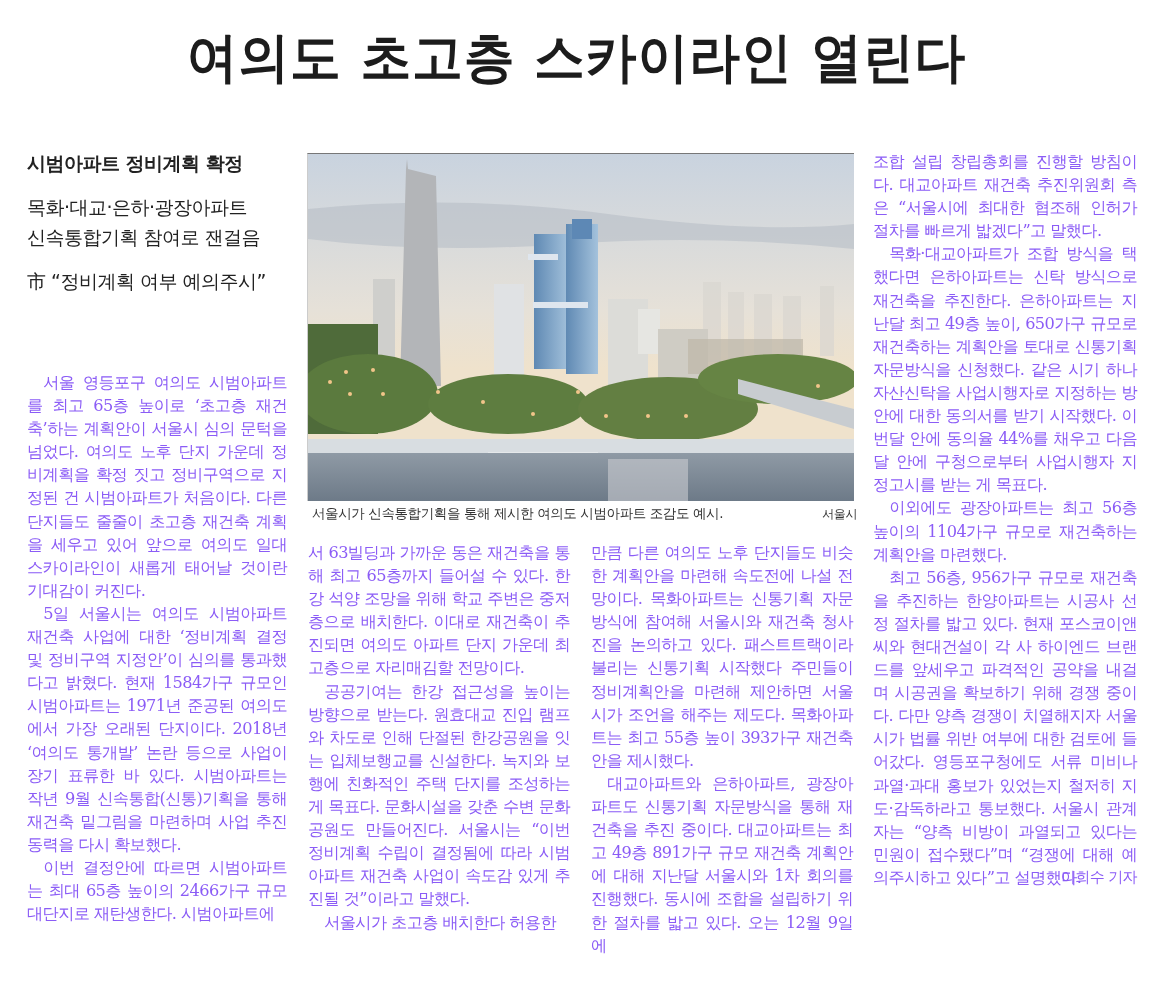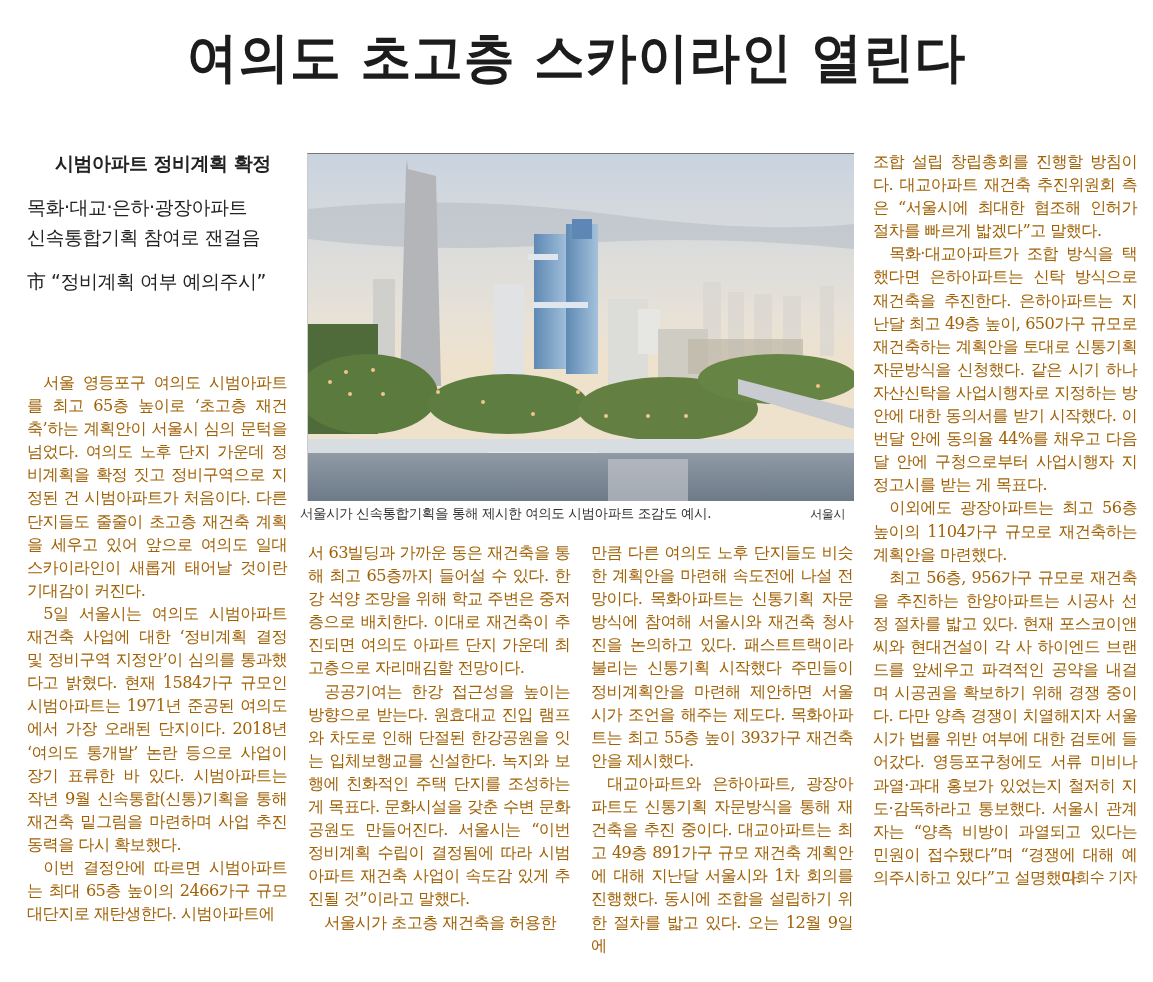--- a/index.html
+++ b/index.html
@@ -4,35 +4,35 @@
 <style>
   html, body { margin:0; padding:0; background:#ffffff; }
   body { width:1153px; height:982px; position:relative; overflow:hidden;
          font-family:"DejaVu Serif","Liberation Serif",serif; color:#2a2a2a; }
   .headline { position:absolute; left:0; top:18px; width:1153px; text-align:center;
               font-family:"DejaVu Sans","Liberation Sans",sans-serif; font-weight:bold;
               font-size:54px; letter-spacing:1px; color:#1c1c1c; line-height:80px; transform:scaleX(0.94); }
   .subheads { position:absolute; left:27px; top:148px; width:270px;
               font-family:"DejaVu Sans","Liberation Sans",sans-serif; color:#222; }
   .subheads .sh { font-size:19px; line-height:30px; white-space:nowrap; letter-spacing:-0.5px; }
-  .subheads .sh.bold { font-weight:bold;margin-left:28px; }
+  .subheads .sh.bold { font-weight:bold; }
   .subheads .gap { height:14px; }
   .col { position:absolute; font-size:16.2px; line-height:23.1px; letter-spacing:-0.6px;
-         text-align:justify; color:#a16207; }
+         text-align:justify; color:#8b5cf6; }
   .col p { margin:0; text-indent:0; }
   .col p.ind { text-indent:1em; }
   .col1 { left:27px; top:371px; width:260px; }
   .col2 { left:308px; top:541px; width:262px; }
   .col3 { left:591px; top:541px; width:262px; }
   .col4 { left:873px; top:150px; width:264px; }
   .byline { display:block; text-align:right; margin-top:-23px; font-family:"DejaVu Sans","Liberation Sans",sans-serif; font-size:15px; }
   .photo { position:absolute; left:307px; top:153px; width:546px; height:347px; overflow:hidden;
            border-top:1px solid #777; border-left:1px solid #ccc; }
   .photo svg { display:block; }
-  .caption { position:absolute; left:300px; top:505px; width:545px;
+  .caption { position:absolute; left:312px; top:505px; width:545px;
              font-family:"DejaVu Sans","Liberation Sans",sans-serif; font-size:13.5px; color:#333; letter-spacing:-0.4px; }
   .caption .credit { position:absolute; right:0; top:1px; font-size:12px;font-family:Liberation Mono, monospace; }
 </style>
 </head>
 <body>
 
 <div class="headline">여의도 초고층 스카이라인 열린다</div>
 
 <div class="subheads">
   <div class="sh bold">시범아파트 정비계획 확정</div>
@@ -114,21 +114,21 @@
 </div>
 
 <div class="caption">
   <span>서울시가 신속통합기획을 통해 제시한 여의도 시범아파트 조감도 예시.</span>
   <span class="credit">서울시</span>
 </div>
 
 <div class="col col2">
   <p>서 63빌딩과 가까운 동은 재건축을 통해 최고 65층까지 들어설 수 있다. 한강 석양 조망을 위해 학교 주변은 중저층으로 배치한다. 이대로 재건축이 추진되면 여의도 아파트 단지 가운데 최고층으로 자리매김할 전망이다.</p>
   <p class="ind">공공기여는 한강 접근성을 높이는 방향으로 받는다. 원효대교 진입 램프와 차도로 인해 단절된 한강공원을 잇는 입체보행교를 신설한다. 녹지와 보행에 친화적인 주택 단지를 조성하는 게 목표다. 문화시설을 갖춘 수변 문화공원도 만들어진다. 서울시는 “이번 정비계획 수립이 결정됨에 따라 시범아파트 재건축 사업이 속도감 있게 추진될 것”이라고 말했다.</p>
-  <p class="ind">서울시가 초고층 재건축을 허용한</p>
+  <p class="ind">서울시가 초고층 배치한다 허용한</p>
 </div>
 
 <div class="col col3">
   <p>만큼 다른 여의도 노후 단지들도 비슷한 계획안을 마련해 속도전에 나설 전망이다. 목화아파트는 신통기획 자문방식에 참여해 서울시와 재건축 청사진을 논의하고 있다. 패스트트랙이라 불리는 신통기획 시작했다 주민들이 정비계획안을 마련해 제안하면 서울시가 조언을 해주는 제도다. 목화아파트는 최고 55층 높이 393가구 재건축안을 제시했다.</p>
   <p class="ind">대교아파트와 은하아파트, 광장아파트도 신통기획 자문방식을 통해 재건축을 추진 중이다. 대교아파트는 최고 49층 891가구 규모 재건축 계획안에 대해 지난달 서울시와 1차 회의를 진행했다. 동시에 조합을 설립하기 위한 절차를 밟고 있다. 오는 12월 9일에</p>
 </div>
 
 <div class="col col4">
   <p>조합 설립 창립총회를 진행할 방침이다. 대교아파트 재건축 추진위원회 측은 “서울시에 최대한 협조해 인허가 절차를 빠르게 밟겠다”고 말했다.</p>
   <p class="ind">목화·대교아파트가 조합 방식을 택했다면 은하아파트는 신탁 방식으로 재건축을 추진한다. 은하아파트는 지난달 최고 49층 높이, 650가구 규모로 재건축하는 계획안을 토대로 신통기획 자문방식을 신청했다. 같은 시기 하나자산신탁을 사업시행자로 지정하는 방안에 대한 동의서를 받기 시작했다. 이번달 안에 동의율 44%를 채우고 다음달 안에 구청으로부터 사업시행자 지정고시를 받는 게 목표다.</p>

